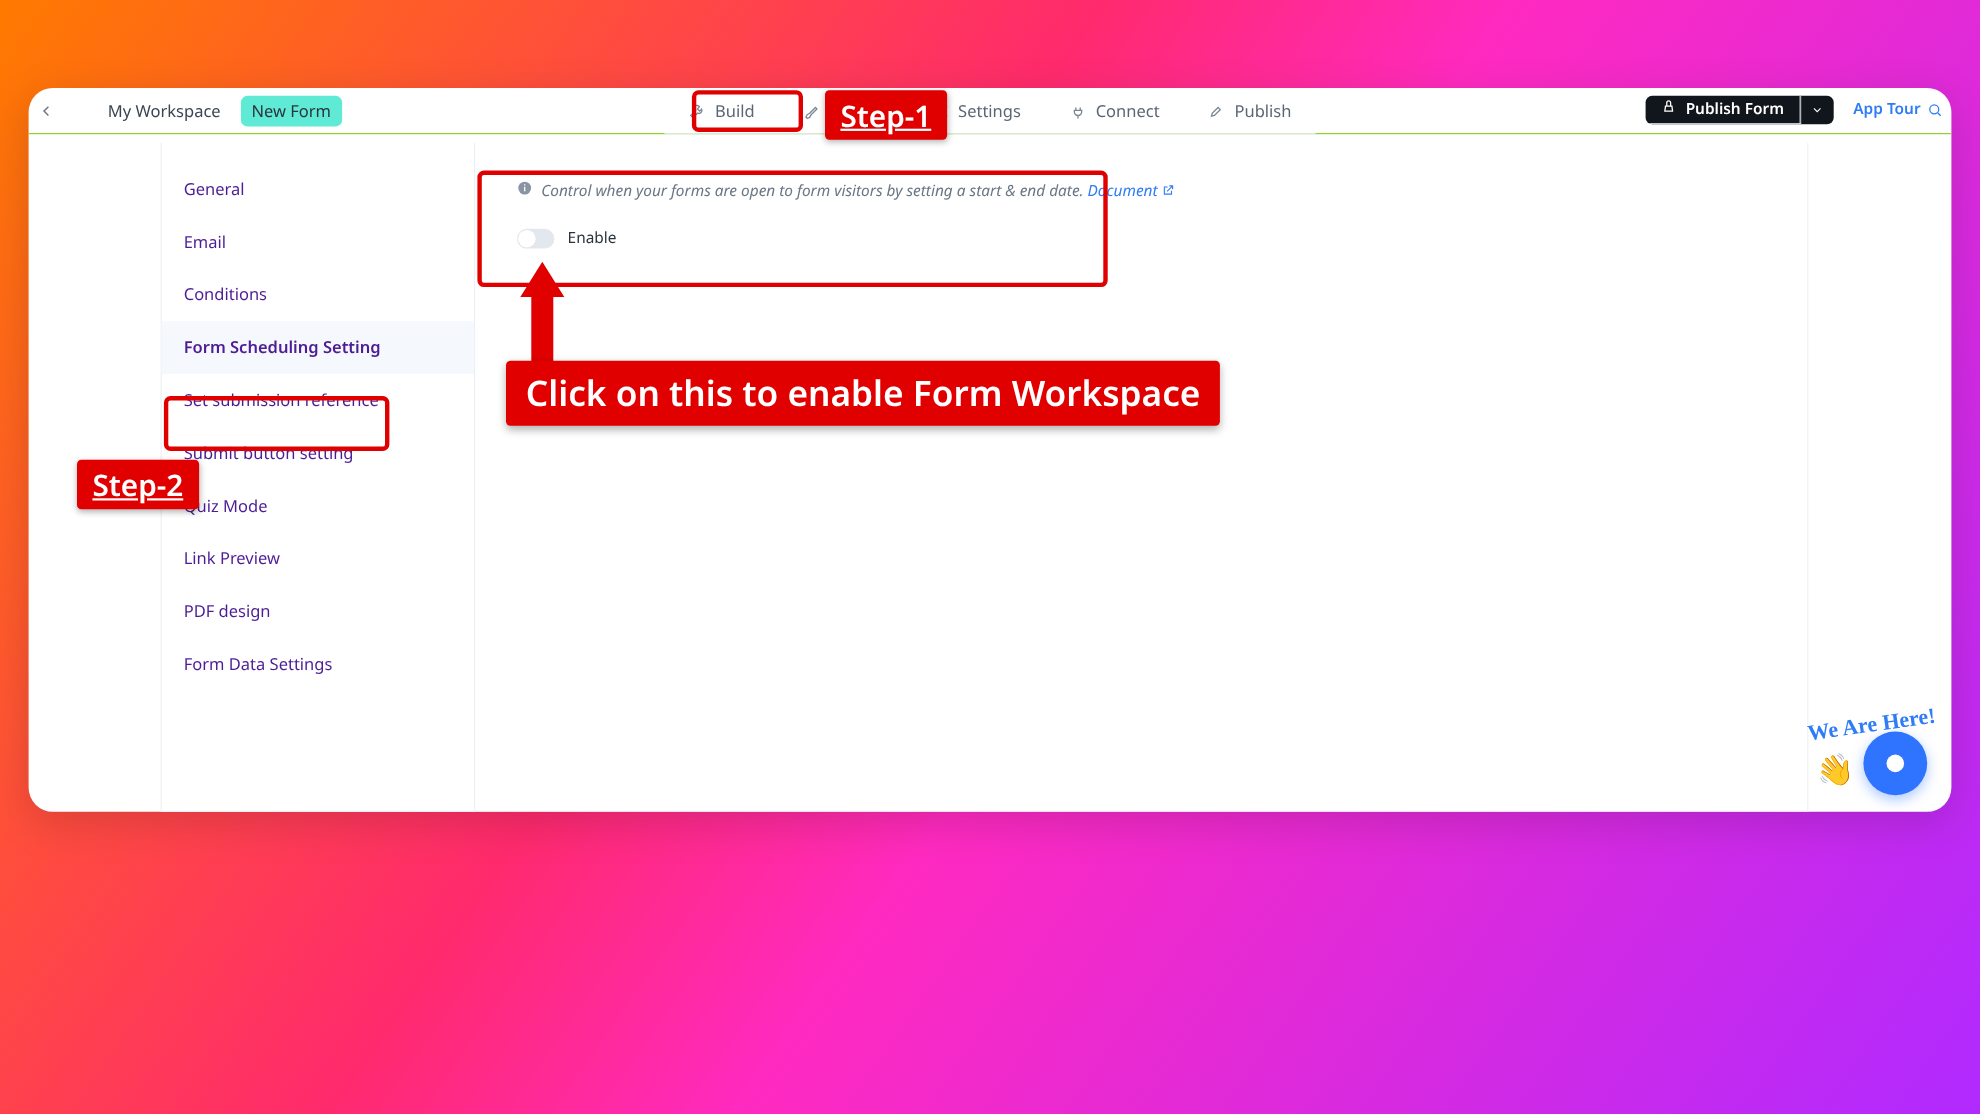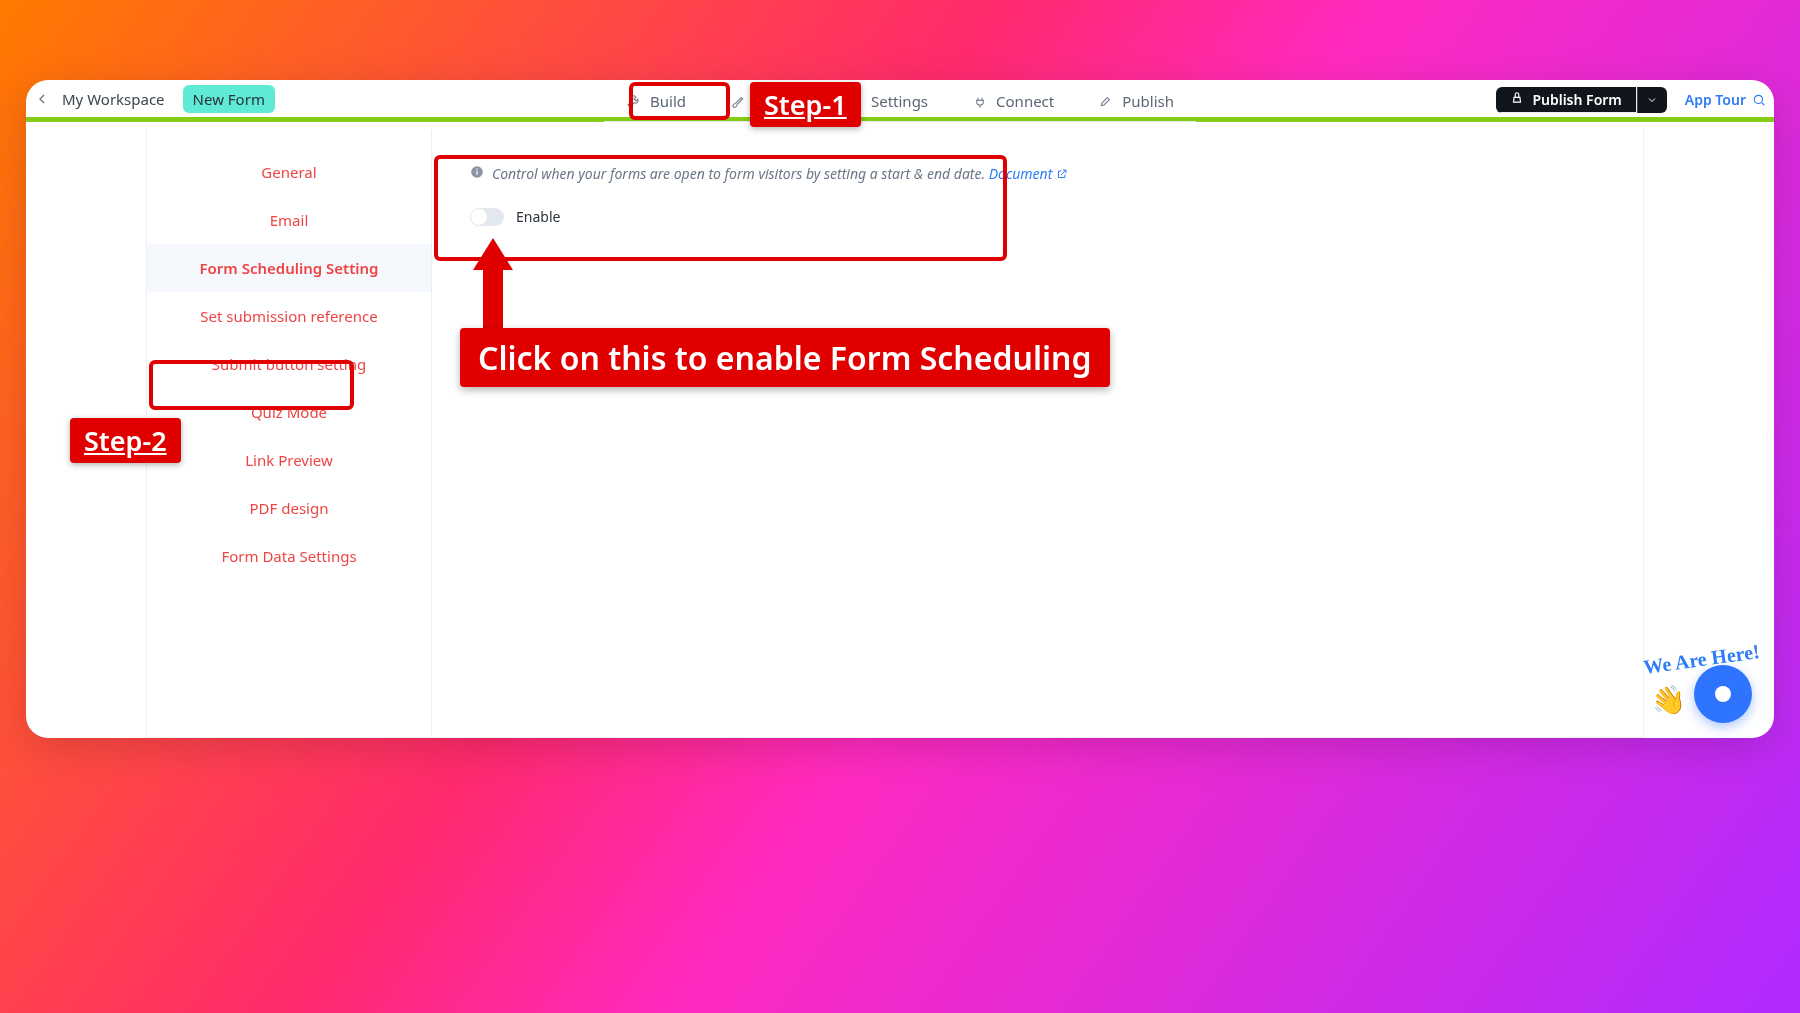--- a/index.html
+++ b/index.html
@@ -18,22 +18,23 @@
       box-shadow: 0 10px 40px rgba(0,0,0,0.15);
       position: relative;
       overflow: hidden;
     }
     
     .topbar {
       height: 42px;
       display: flex;
       align-items: center;
       padding: 0 8px;
-      border-bottom: 5px solid #84cc16;
-      position: relative;
+      border-bottom: 1px solid #84cc16;
+      position: relative;
+      gap: 36px;
     }
     .back-arrow {
       width: 24px; height: 24px;
       display: flex; align-items: center; justify-content: center;
       color: #6b7685;
       cursor: pointer;
       margin-left: -4px;
     }
     .breadcrumb {
       display: flex; align-items: center; gap: 18px;
@@ -107,25 +108,24 @@
       width: 286px;
       border: 1px solid #eceff3;
       border-top:none;
       background:#fff;
       display:flex; flex-direction:column;
       padding-top:18px;
     }
     .side-item {
       padding: 14px 20px;
       font-size: 15px;
-      color: #ef4444;
+      color: #4c1d95;
       cursor: pointer;
       position: relative;
       font-weight: 400;
-      text-align: center;
     }
     .side-item.active { font-weight:600; background:#f5f8fc; }
 
     .main {
       flex:1;
       border-right:1px solid #eceff3;
       border-bottom:1px solid #eceff3;
       padding: 24px 24px;
       position:relative;
     }
@@ -296,20 +296,21 @@
             <line x1="21" y1="21" x2="16.65" y2="16.65"></line>
           </svg>
       </div>
     </div>
   </div>
 
   <div class="body">
     <div class="sidebar">
       <div class="side-item">General</div>
       <div class="side-item">Email</div>
+      <div class="side-item">Conditions</div>
       <div class="side-item active">Form Scheduling Setting</div>
       <div class="side-item">Set submission reference</div>
       <div class="side-item">Submit button setting</div>
       <div class="side-item">Quiz Mode</div>
       <div class="side-item">Link Preview</div>
       <div class="side-item">PDF design</div>
       <div class="side-item">Form Data Settings</div>
     </div>
 
     <div class="main">
@@ -346,21 +347,21 @@
   <div class="anno-label" style="top:2px; left:724px;">Step-1</div>
 
   <div class="anno-box" style="top:75px; left:408px; width:573px; height:106px;"></div>
 
   <div class="anno-arrow" style="top:158px; left:445px;">
     <svg width="60" height="100" viewBox="0 0 60 100">
       <polygon points="22,0 42,32 32,32 32,92 12,92 12,32 2,32" fill="#e00000"></polygon>
     </svg>
   </div>
 
-  <div class="big-callout" style="top:248px; left:434px;">Click on this to enable Form Scheduling</div>
+  <div class="big-callout" style="top:248px; left:434px;">Click on this to enable Form Workspace</div>
 
   <div class="anno-box" style="top:280px; left:123px; width:205px; height:50px;"></div>
   <div class="anno-label" style="top:338px; left:44px;">Step-2</div>
 
 </div>
 
 <div class="chat-widget" style="bottom: 290px;">
   <div class="we-are-here">We Are Here!</div>
   <div class="chat-row">
     <span class="wave">👋</span>

